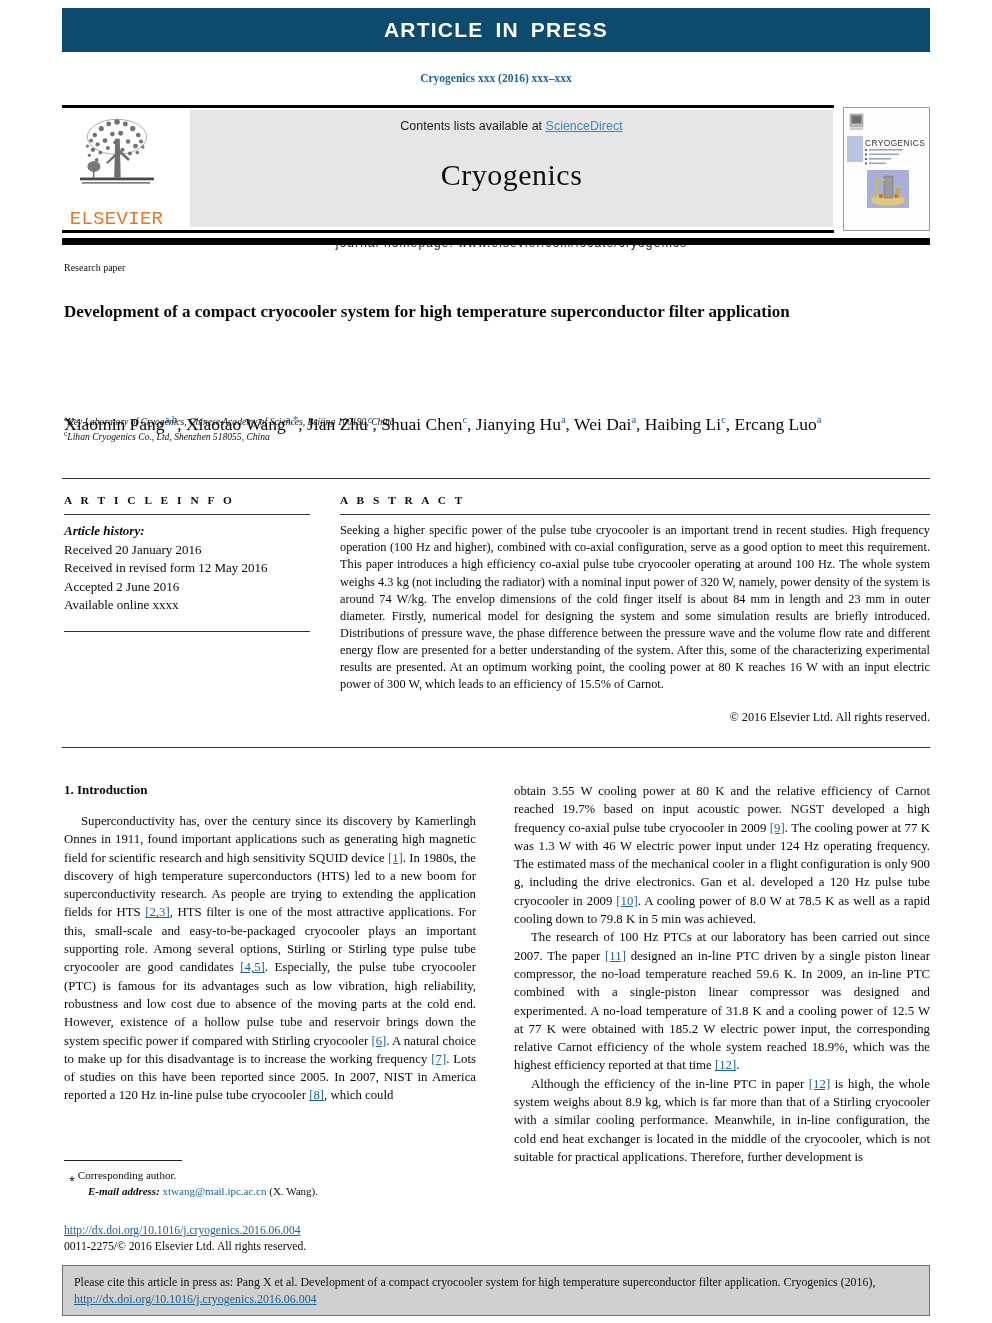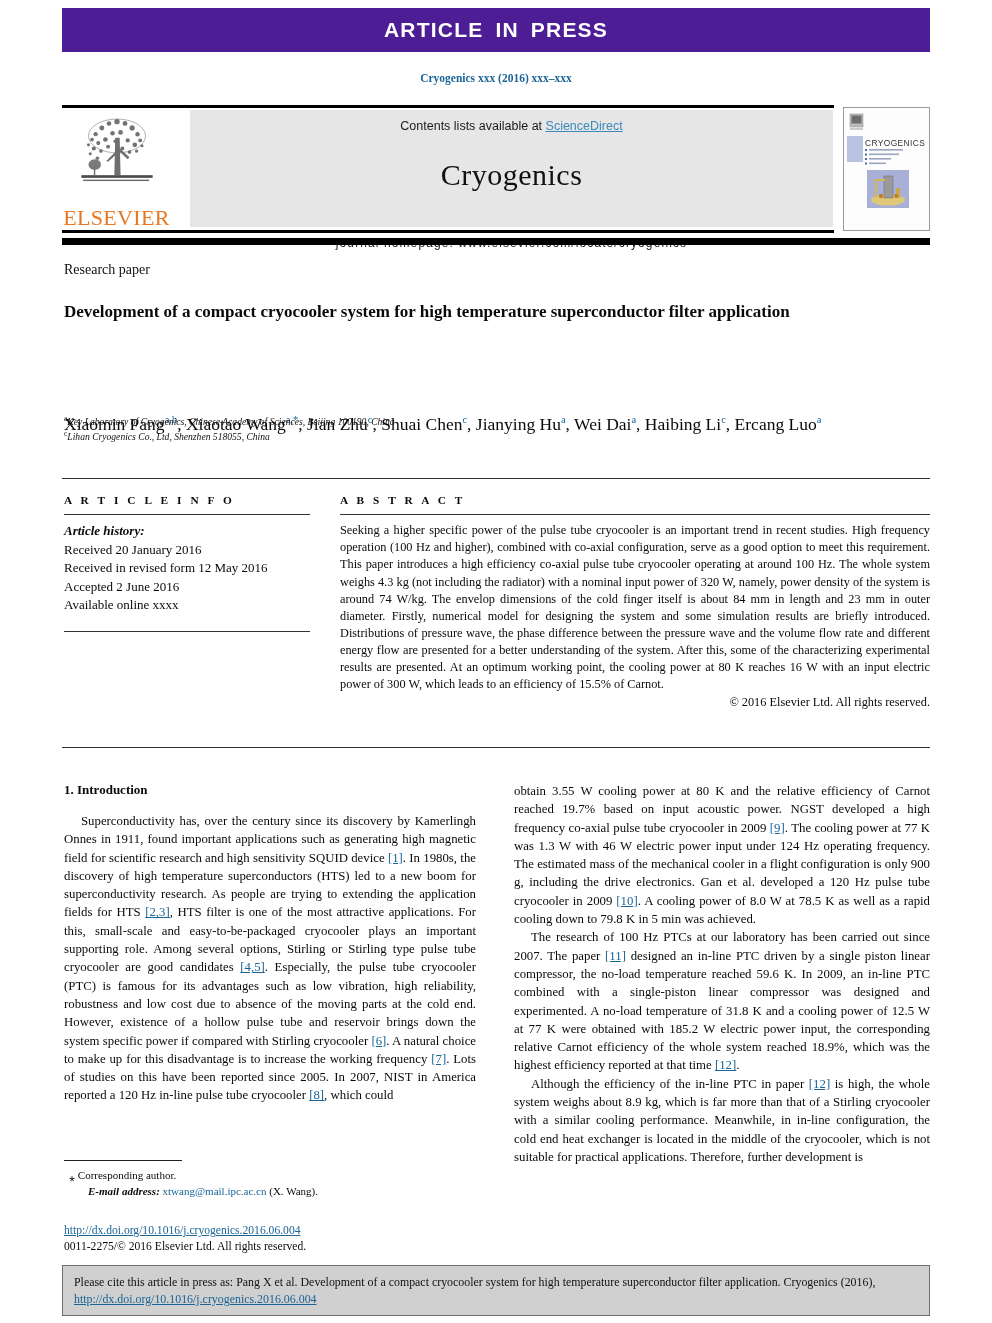--- a/index.html
+++ b/index.html
@@ -17,21 +17,21 @@
     overflow: hidden;
   }
 
   
   .aip-band {
     position: absolute;
     left: 62px;
     top: 8px;
     width: 868px;
     height: 44px;
-    background: #4c1d95;
+    background: #0c4a6e;
     display: flex;
     align-items: center;
     justify-content: center;
   }
   .aip-text {
     font-family: "Liberation Sans", sans-serif;
     font-weight: bold;
     font-size: 21px;
     color: #ffffff;
     letter-spacing: 1.2px;
@@ -81,22 +81,22 @@
     top: 6px;
     width: 105px;
     height: 118px;
     display: flex;
     flex-direction: column;
     align-items: center;
     justify-content: flex-end;
   }
   .tree-svg { display: block; }
   .elsevier-word {
-    font-family: Liberation Serif, serif;
-    font-size: 22px;
+    font-family: Liberation Mono, monospace;
+    font-size: 19px;
     color: #e87722;
     letter-spacing: 0.3px;
     line-height: 1;
     margin-top: 14px;
   }
   .journal-box {
     position: absolute;
     left: 128px;
     top: 5px;
     width: 643px;
@@ -148,21 +148,21 @@
     height: 7px;
     background: #000;
   }
 
   
   .section-label {
     position: absolute;
     left: 64px;
     top: 262px;
     font-family: "Liberation Serif", serif;
-    font-size: 14px;
+    font-size: 10px;
     color: #111;
   }
   .paper-title {
     position: absolute;
     left: 64px;
     top: 291px;
     width: 790px;
     font-family: "Liberation Serif", serif;
     font-size: 17px;
     line-height: 1.22;
@@ -245,21 +245,21 @@
     font-family: "Liberation Serif", serif;
     font-size: 12.3px;
     line-height: 1.395;
     text-align: justify;
     color: #0a0a0a;
   }
   .copyright-line {
     text-align: right;
     font-family: "Liberation Serif", serif;
     font-size: 12.3px;
-    margin-top: 1px;
+    margin-top: 16px;
     color: #0a0a0a;
   }
   .info-rule-bottom {
     position: absolute;
     left: 62px;
     top: 747px;
     width: 868px;
     height: 1.4px;
     background: #333;
   }

